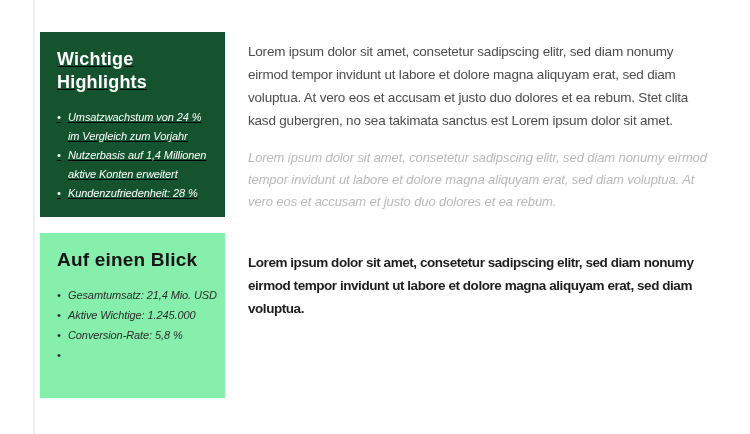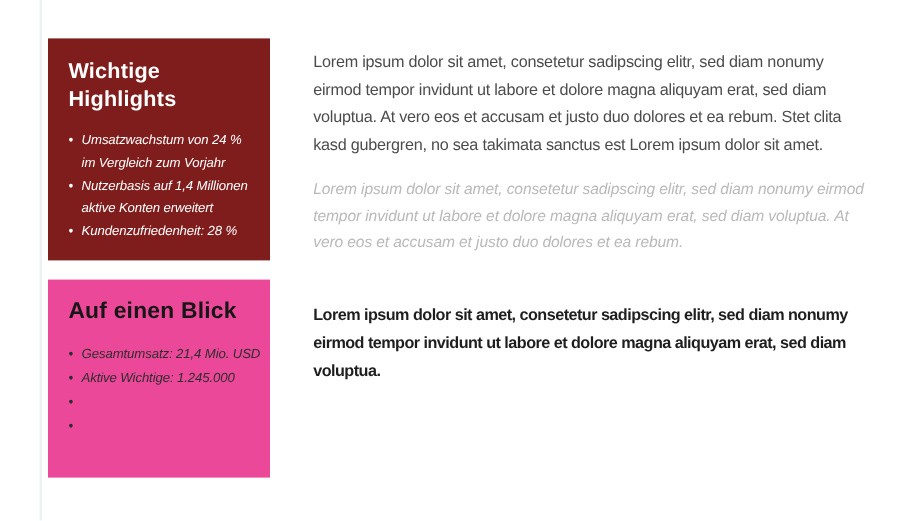--- a/index.html
+++ b/index.html
@@ -24,75 +24,76 @@
     margin:0; font-size:19px; line-height:26px; font-weight:bold;
     color:#161616; letter-spacing:.2px;
   }
   .box-gray .bullet-list {
     list-style:none; margin:12px 0 0; padding:0;
     font-style:italic; font-size:11px; line-height:20px; color:#2d2d2d; letter-spacing:-.1px;
   }
   .bullet-list li { display:flex; }
   .bullet-dot { flex:0 0 11px; width:11px; }
 
-  .content { position:absolute; left:261px; top:40px; width:462px; }
+  .content { position:absolute; left:248px; top:40px; width:462px; }
   .content p { margin:0 0 15px; }
   .p-regular { font-size:13.5px; line-height:23px; color:#4c4c4c; letter-spacing:-.2px; }
   .p-muted {
     font-size:13px; line-height:22px; color:#b9b9b9; font-style:italic;
     letter-spacing:-.1px; margin-bottom:38px !important;
   }
   .p-bold {
     font-size:13.5px; line-height:23px; color:#1e1e1e; font-weight:bold;
     letter-spacing:-.45px; margin-bottom:14px !important;
   }
 </style>
 </head>
 <body>
 
 <div class="canvas">
   <div class="vline"></div>
 
-  <aside class="box box-blue" style="background-color: #7f1d1d;">
+  <aside class="box box-blue" style="background-color: #14532d; text-decoration: underline;">
     <h2 class="box-title">Wichtige Highlights</h2>
     <ul class="bullet-list">
 
         <li>
           <span class="bullet-dot">•</span>
           <span class="li-text">Umsatzwachstum von 24 % im Vergleich zum Vorjahr</span>
         </li>
 
         <li>
           <span class="bullet-dot">•</span>
           <span class="li-text">Nutzerbasis auf 1,4 Millionen aktive Konten erweitert</span>
         </li>
 
         <li>
           <span class="bullet-dot">•</span>
           <span class="li-text">Kundenzufriedenheit: 28 %</span>
         </li>
       </ul>
   </aside>
 
-  <aside class="box box-gray" style="background-color: #ec4899;">
+  <aside class="box box-gray" style="background-color: #86efac;">
     <h2 class="box-title">Auf einen Blick</h2>
     <ul class="bullet-list">
 
         <li>
           <span class="bullet-dot">•</span>
           <span class="li-text">Gesamtumsatz: 21,4 Mio. USD</span>
         </li>
 
         <li>
           <span class="bullet-dot">•</span>
           <span class="li-text">Aktive Wichtige: 1.245.000</span>
         </li>
 
         <li>
           <span class="bullet-dot">•</span>
+          <span class="li-text">Conversion-Rate: 5,8 %</span>
         </li>
 
         <li>
           <span class="bullet-dot">•</span>
         </li>
       </ul>
   </aside>
 
   <main class="content">
     <p class="p-regular">Lorem ipsum dolor sit amet, consetetur sadipscing elitr, sed diam nonumy eirmod tempor invidunt ut labore et dolore magna aliquyam erat, sed diam voluptua. At vero eos et accusam et justo duo dolores et ea rebum. Stet clita kasd gubergren, no sea takimata sanctus est Lorem ipsum dolor sit amet.</p>

